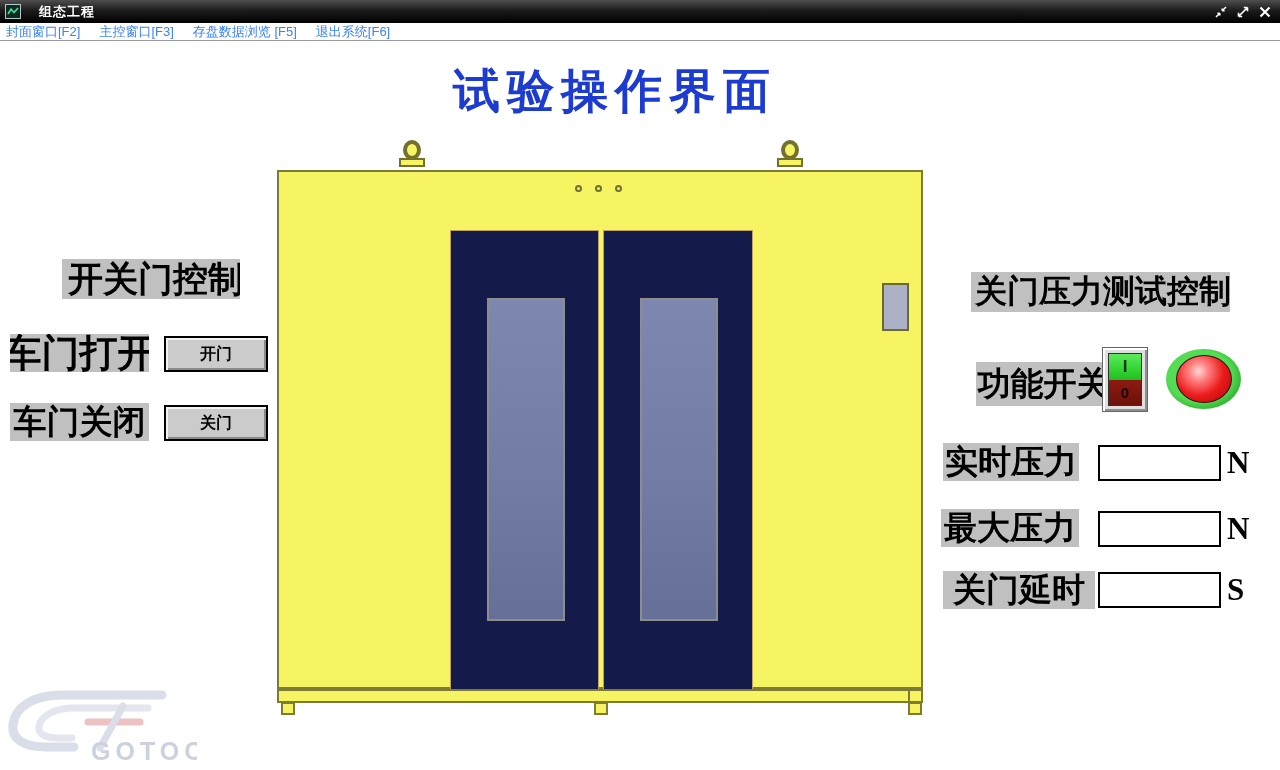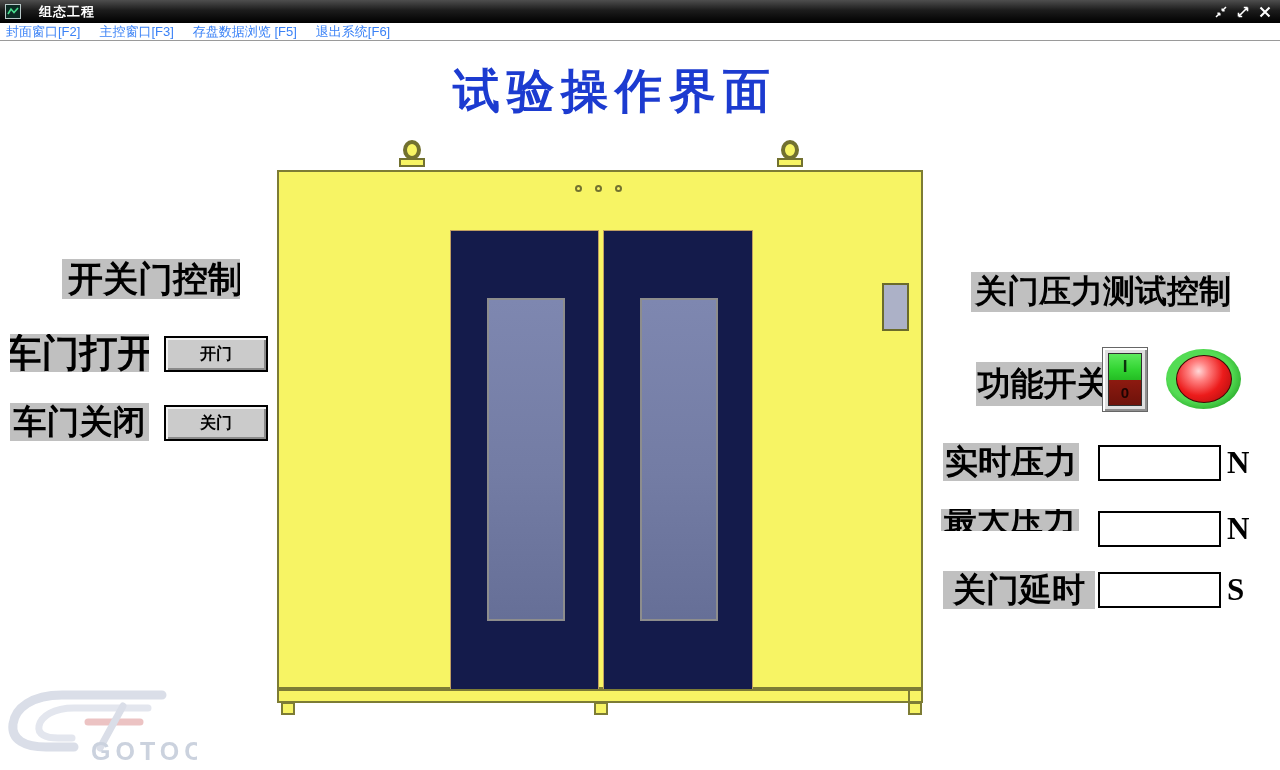--- a/index.html
+++ b/index.html
@@ -96,21 +96,21 @@
     font-family: "Liberation Serif", serif; font-weight: bold;
     overflow: hidden; white-space: nowrap;
     display: flex; align-items: center;
   }
   .lbl-door-section   { left: 52px;  top: 259px; width: 178px; height: 40px; font-size: 35px; padding-left: 6px; margin-left: 10px; }
   .lbl-door-open      { left: 10px;  top: 334px; width: 139px; height: 38px; font-size: 38px; justify-content: center; }
   .lbl-door-close     { left: 10px;  top: 403px; width: 139px; height: 38px; font-size: 33px; justify-content: center; }
   .lbl-press-section  { left: 971px; top: 272px; width: 259px; height: 40px; font-size: 32px; padding-left: 4px; }
   .lbl-func-switch    { left: 944px; top: 362px; width: 135px; height: 44px; font-size: 33px; justify-content: center; margin-left: 32px; }
   .lbl-field-0        { left: 943px; top: 443px; width: 136px; height: 38px; font-size: 33px; justify-content: center; }
-  .lbl-field-1        { left: 941px; top: 509px; width: 138px; height: 22px; font-size: 33px; justify-content: center; }
+  .lbl-field-1        { left: 941px; top: 509px; width: 138px; height: 38px; font-size: 33px; justify-content: center; }
   .lbl-field-2        { left: 943px; top: 571px; width: 152px; height: 38px; font-size: 33px; justify-content: center; }
 
   
   .btn3d {
     position: absolute; width: 104px; height: 36px;
     background: #cbcbcb; border: 2px solid #000;
     box-shadow: inset 2px 2px 0 #f2f2f2, inset -2px -2px 0 #8a8a8a;
     font-family: "Liberation Serif", serif; font-weight: bold; font-size: 16px;
     display: flex; align-items: center; justify-content: center; cursor: pointer;
     color: #000;

